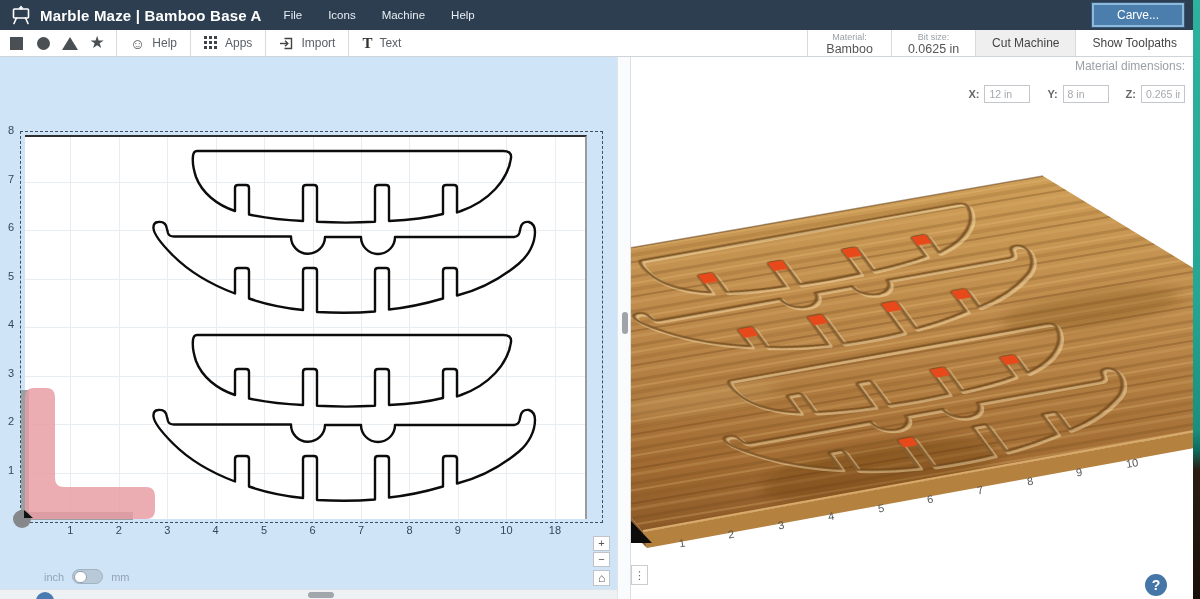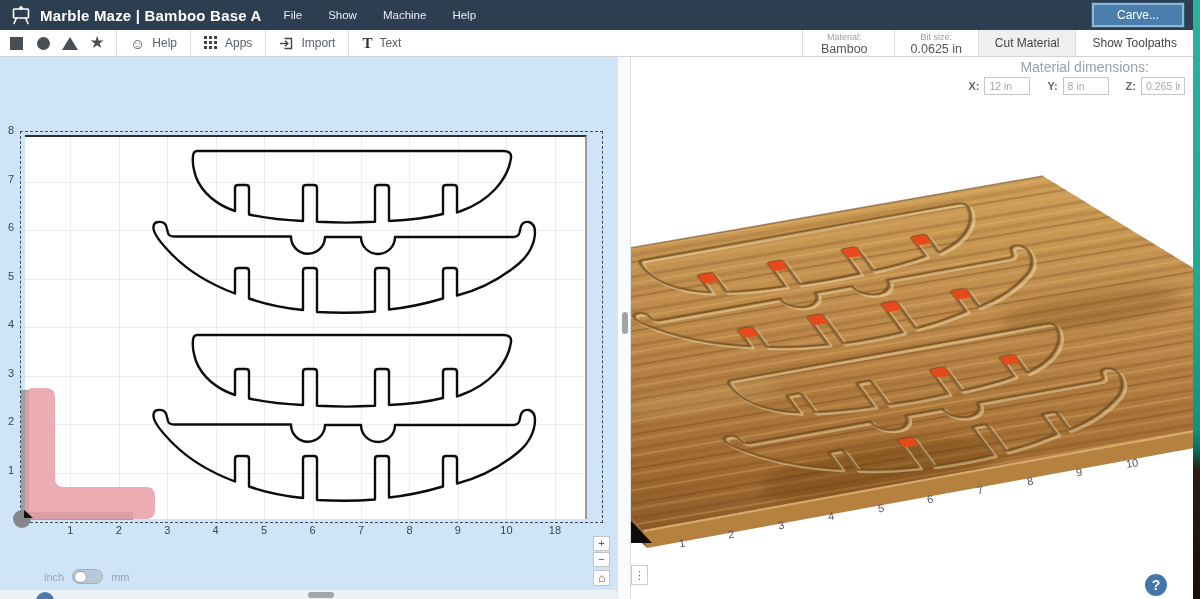--- a/index.html
+++ b/index.html
@@ -22,21 +22,21 @@
   .ci { width:13px; height:13px; background:#4a4f54; border-radius:50%; }
   .tr { width:0; height:0; border-left:8px solid transparent; border-right:8px solid transparent; border-bottom:13px solid #4a4f54; }
   .st { color:#4a4f54; font-size:17px; line-height:14px; }
   .tcell { display:flex; align-items:center; gap:7px; padding:0 13px; border-left:1px solid #d9dcdf; font-size:12px; color:#5a6066; }
   .tcell:last-of-type { border-right:1px solid #d9dcdf; }
   .smiley { font-size:15px; color:#555; line-height:15px; }
   .appsgrid { display:grid; grid-template-columns:repeat(3,4px); grid-auto-rows:4px; gap:1px; }
   .appsgrid i { background:#3f444a; width:3px; height:3px; }
   .tserif { font-family:"Liberation Serif",serif; font-weight:bold; font-size:15px; color:#333; }
   #tb-right { margin-left:auto; display:flex; align-items:stretch; }
-  .mcell { border-left:1px solid #d9dcdf; padding:2px 14px 0 14px; text-align:center; display:flex; flex-direction:column; justify-content:center; min-width:84px;margin-left:8px; }
+  .mcell { border-left:1px solid #d9dcdf; padding:2px 14px 0 14px; text-align:center; display:flex; flex-direction:column; justify-content:center; min-width:84px; }
   .mcell .lab { font-size:9px; color:#9aa0a5; }
   .mcell .val { font-size:12.5px; color:#555; }
   .bcell { border-left:1px solid #d9dcdf; display:flex; align-items:center; padding:0 16px; font-size:12px; color:#444; }
   #cut-settings { background:#efefef; }
   #show-toolpaths { background:#fff; margin-right:7px; }
 
   
   #left-panel { position:absolute; left:0; top:57px; width:617px; height:542px; background:#cfe4f6; overflow:hidden; }
   #workarea { position:absolute; left:25px; top:78px; width:562px; height:384px; background-color:#fff;
     background-image:
@@ -63,21 +63,21 @@
   #peek-help { position:absolute; left:36px; top:535px; width:18px; height:18px; border-radius:50%; background:#4a7ab0; }
 
   
   #divider { position:absolute; left:617px; top:57px; width:14px; height:542px; background:#fafbfc; border-left:1px solid #e2e5e8; border-right:1px solid #dcdfe2; }
   #divider-handle { position:absolute; left:3.5px; top:255px; width:6px; height:22px; background:#a0a4a8; border-radius:3px; }
 
   
   #right-panel { position:absolute; left:631px; top:57px; width:562px; height:542px; background:#fff; overflow:hidden; }
   #preview-svg { position:absolute; left:0; top:0; width:562px; height:542px; }
   #dims { position:absolute; right:8px; top:2px; text-align:left; }
-  #dims .dlabel { font-size:14px; color:#9aa0a5; margin-left:52px; margin-bottom:2px; }
+  #dims .dlabel { font-size:12px; color:#9aa0a5; margin-left:52px; margin-bottom:12px;text-align:right; }
   #dims .drow { display:flex; align-items:center; gap:5px; }
   #dims .axlab { font-size:11px; color:#666; font-weight:bold; margin-left:12px; }
   #dims input { width:46px; height:17px; border:1px solid #c3c7cb; font-size:10.5px; color:#a5a9ad; padding:8px 4px; font-family:"Liberation Sans",sans-serif; }
   .ptick { position:absolute; font-size:11px; color:#555; transform:rotate(-10deg); }
   #more-btn { position:absolute; left:0px; top:508px; width:17px; height:20px; background:#fff; border:1px solid #ccc; color:#666; font-size:11px; padding:0; }
   #help-btn { position:absolute; right:26px; top:517px; width:22px; height:22px; border-radius:50%; background:#4576a8; color:#fff; border:none; font-size:14px; font-weight:bold; padding:0; }
 
   
   #edge-strip { position:absolute; left:1193px; top:0; width:7px; height:599px;
     background:linear-gradient(180deg, #2eb2a0 0px, #23a693 300px, #18907e 430px, #0d6b5c 450px, #2a1c12 470px, #191009 599px); z-index:40; }
@@ -93,21 +93,21 @@
         <path d="M11 1.5 L11 4"></path>
         <path d="M9.5 3 L12.5 3"></path>
         <rect x="3.5" y="4" width="15" height="9" rx="1"></rect>
         <path d="M6.5 13 L4 18.5"></path>
         <path d="M15.5 13 L18 18.5"></path>
       </g>
     </svg>
     <span id="doc-title">Marble Maze | Bamboo Base A</span>
     <div id="menus">
       <span class="menu">File</span>
-      <span class="menu">Show</span>
+      <span class="menu">Icons</span>
       <span class="menu">Machine</span>
       <span class="menu">Help</span>
     </div>
     <button id="carve-btn">Carve...</button>
   </div>
 
   <div id="toolbar">
     <div class="shape-group">
       <span class="shp">
           <span class="sq"></span>
@@ -156,21 +156,21 @@
     </div>
     <div id="tb-right">
       <div class="mcell">
         <span class="lab">Material:</span>
         <span class="val">Bamboo</span>
       </div>
       <div class="mcell">
         <span class="lab">Bit size:</span>
         <span class="val">0.0625 in</span>
       </div>
-      <div class="bcell" id="cut-settings">Cut Material</div>
+      <div class="bcell" id="cut-settings">Cut Machine</div>
       <div class="bcell" id="show-toolpaths">Show Toolpaths</div>
     </div>
   </div>
 
   <div id="left-panel">
     <div id="workarea"></div>
     <div id="marquee"></div>
 
     <svg id="design-svg" viewBox="0 57 617 542">
       <defs>

